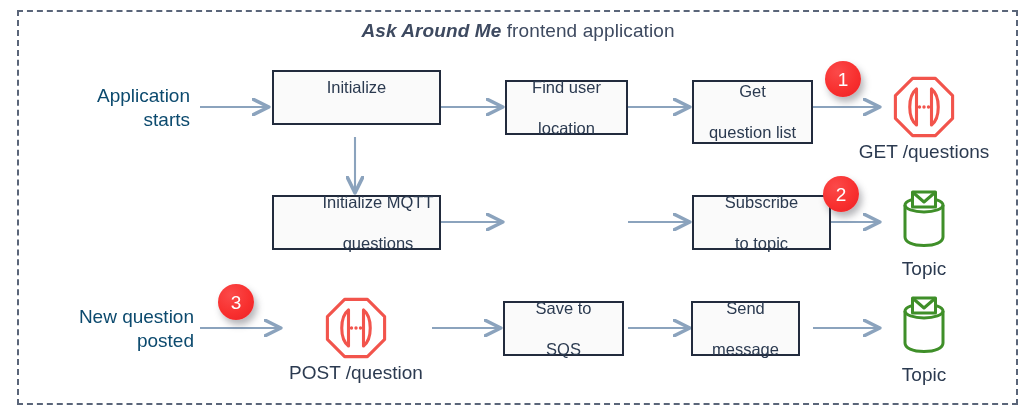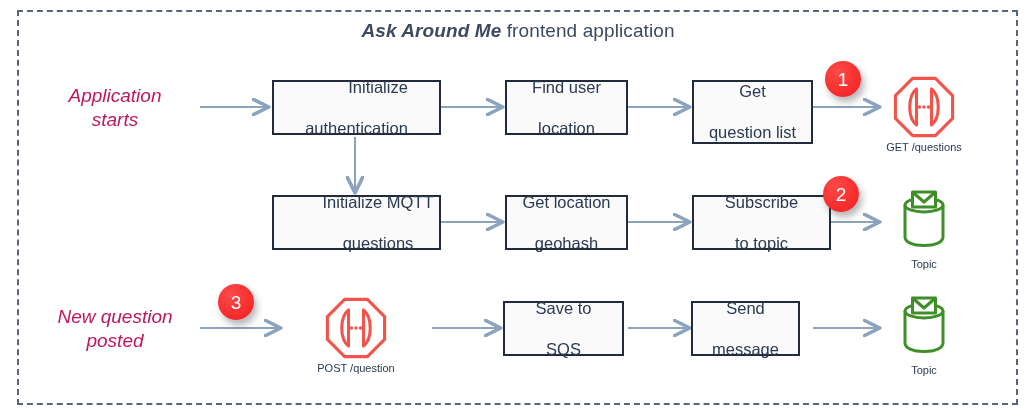--- a/index.html
+++ b/index.html
@@ -60,32 +60,31 @@
     align-items: center;
     justify-content: center;
     text-align: center;
     padding: 2px 4px;
   }
   .pbox span { display: block; }
 
   
   .trigger-label {
     position: absolute;
-    color: #be185d;
+    color: #0c4a6e;
     font-size: 19px;
     line-height: 1.28;
-    text-align: center;
-    font-style: italic;
+    text-align: right;
   }
 
   
   .res-caption {
     position: absolute;
     color: #2b3a50;
-    font-size: 11px;
+    font-size: 19px;
     text-align: center;
     white-space: nowrap;
   }
 
   
   .badge {
     position: absolute;
     width: 36px;
     height: 36px;
     border-radius: 50%;
@@ -150,49 +149,42 @@
 
   <div class="trigger-label" style="left:40px; top:84px; width:150px;">
     <span>Application</span><br>
     <span>starts</span>
   </div>
   <div class="trigger-label" style="left:36px; top:305px; width:158px;">
     <span>New question</span><br>
     <span>posted</span>
   </div>
 
-  <div class="pbox" style="left:272px; top:80px; width:169px; height:55px;text-align:right;">
+  <div class="pbox" style="left:272px; top:70px; width:169px; height:55px;">
     <span>
       <span>Initialize</span><br>
-      <span>authentication</span>
     </span>
   </div>
   <div class="pbox" style="left:505px; top:80px; width:123px; height:55px;">
     <span>
       <span>Find user</span><br>
       <span>location</span>
     </span>
   </div>
   <div class="pbox" style="left:692px; top:80px; width:121px; height:64px;">
     <span>
       <span>Get</span><br>
       <span>question list</span>
     </span>
   </div>
 
   <div class="pbox" style="left:272px; top:195px; width:169px; height:55px;padding-left:47px;">
     <span>
       <span>Initialize MQTT</span><br>
       <span>questions</span>
-    </span>
-  </div>
-  <div class="pbox" style="left:505px; top:195px; width:123px; height:55px;">
-    <span>
-      <span>Get location</span><br>
-      <span>geohash</span>
     </span>
   </div>
   <div class="pbox" style="left:692px; top:195px; width:139px; height:55px;">
     <span>
       <span>Subscribe</span><br>
       <span>to topic</span>
     </span>
   </div>
 
   <div class="pbox" style="left:503px; top:301px; width:121px; height:55px;">

